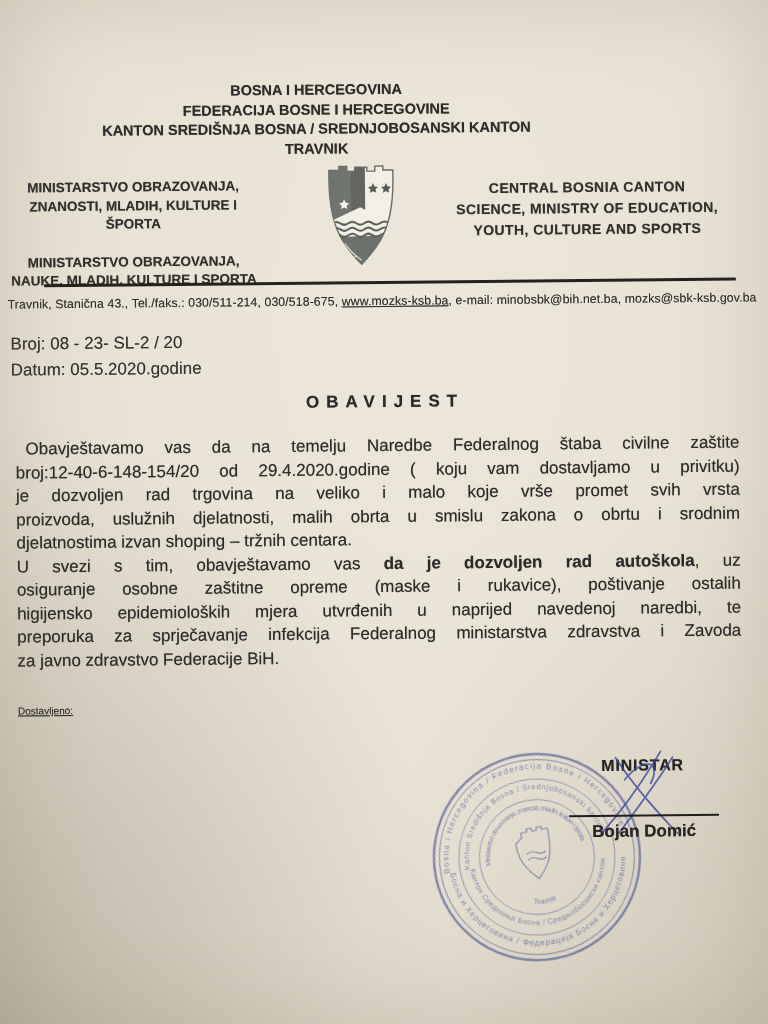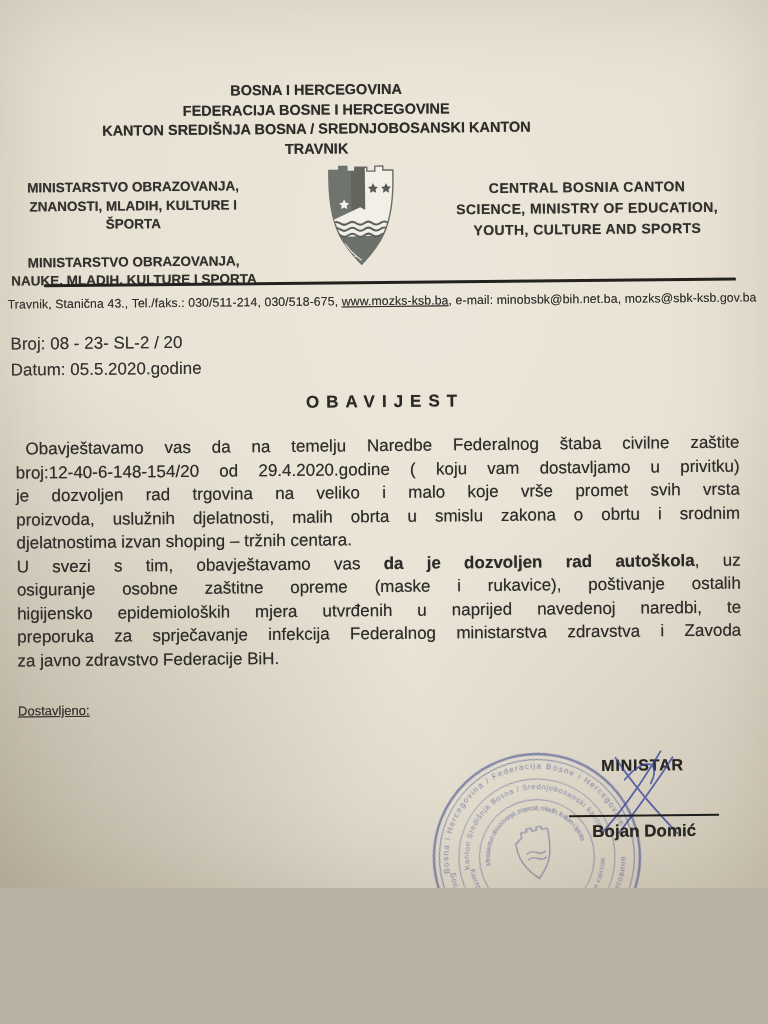--- a/index.html
+++ b/index.html
@@ -2,21 +2,21 @@
 <html><head>
 <meta charset="utf-8">
 <style>
   html,body{margin:0;padding:0;}
   body{
     width:768px;height:1024px;overflow:hidden;
     font-family:"Liberation Sans", sans-serif;
     background:#b9b2a2;
   }
   .photo{
-    position:relative;width:768px;height:888px;overflow:hidden;
+    position:relative;width:768px;height:1024px;overflow:hidden;
     background:
       radial-gradient(ellipse at 0% 100%, rgba(104,94,74,.30), rgba(0,0,0,0) 42%),
       radial-gradient(ellipse at 100% 100%, rgba(120,108,86,.18), rgba(0,0,0,0) 38%),
       radial-gradient(ellipse at 55% 30%, #ece7da 0%, #e8e2d4 55%, #ded7c7 100%);
   }
   .photo::after{
     content:"";position:absolute;inset:0;pointer-events:none;
     box-shadow:inset 0 0 90px rgba(128,116,92,.22);
   }
   .content{
@@ -60,21 +60,21 @@
   .body-text{
     top:434px;left:16px;width:724px;
     font-size:17px;color:#2c2b28;
     text-shadow:0 0 .7px rgba(54,52,48,.55);
   }
   .jl{line-height:23.5px;height:23.5px;white-space:nowrap;text-align:justify;text-align-last:justify;}
   .jl.last{text-align-last:left;}
   .jl.indent{padding-left:10px;}
   .jl b{font-weight:700;}
   .delivered{
-    top:697px;left:16px;font-size:13px;line-height:22.5px;color:#2e2d2a;
+    top:697px;left:16px;font-size:10px;line-height:22.5px;color:#2e2d2a;
     text-shadow:0 0 .6px rgba(58,55,50,.5);
   }
   .delivered .lbl{text-decoration:underline;}
   .minister-label{
     top:759px;left:520px;width:240px;text-align:center;
     font-weight:700;font-size:16px;letter-spacing:.8px;color:#262522;
     text-shadow:0 0 .7px rgba(50,48,44,.6);
   }
   .sig-line{top:817px;left:566px;width:150px;height:2.4px;background:#1e1d1b;}
   .minister-name{

